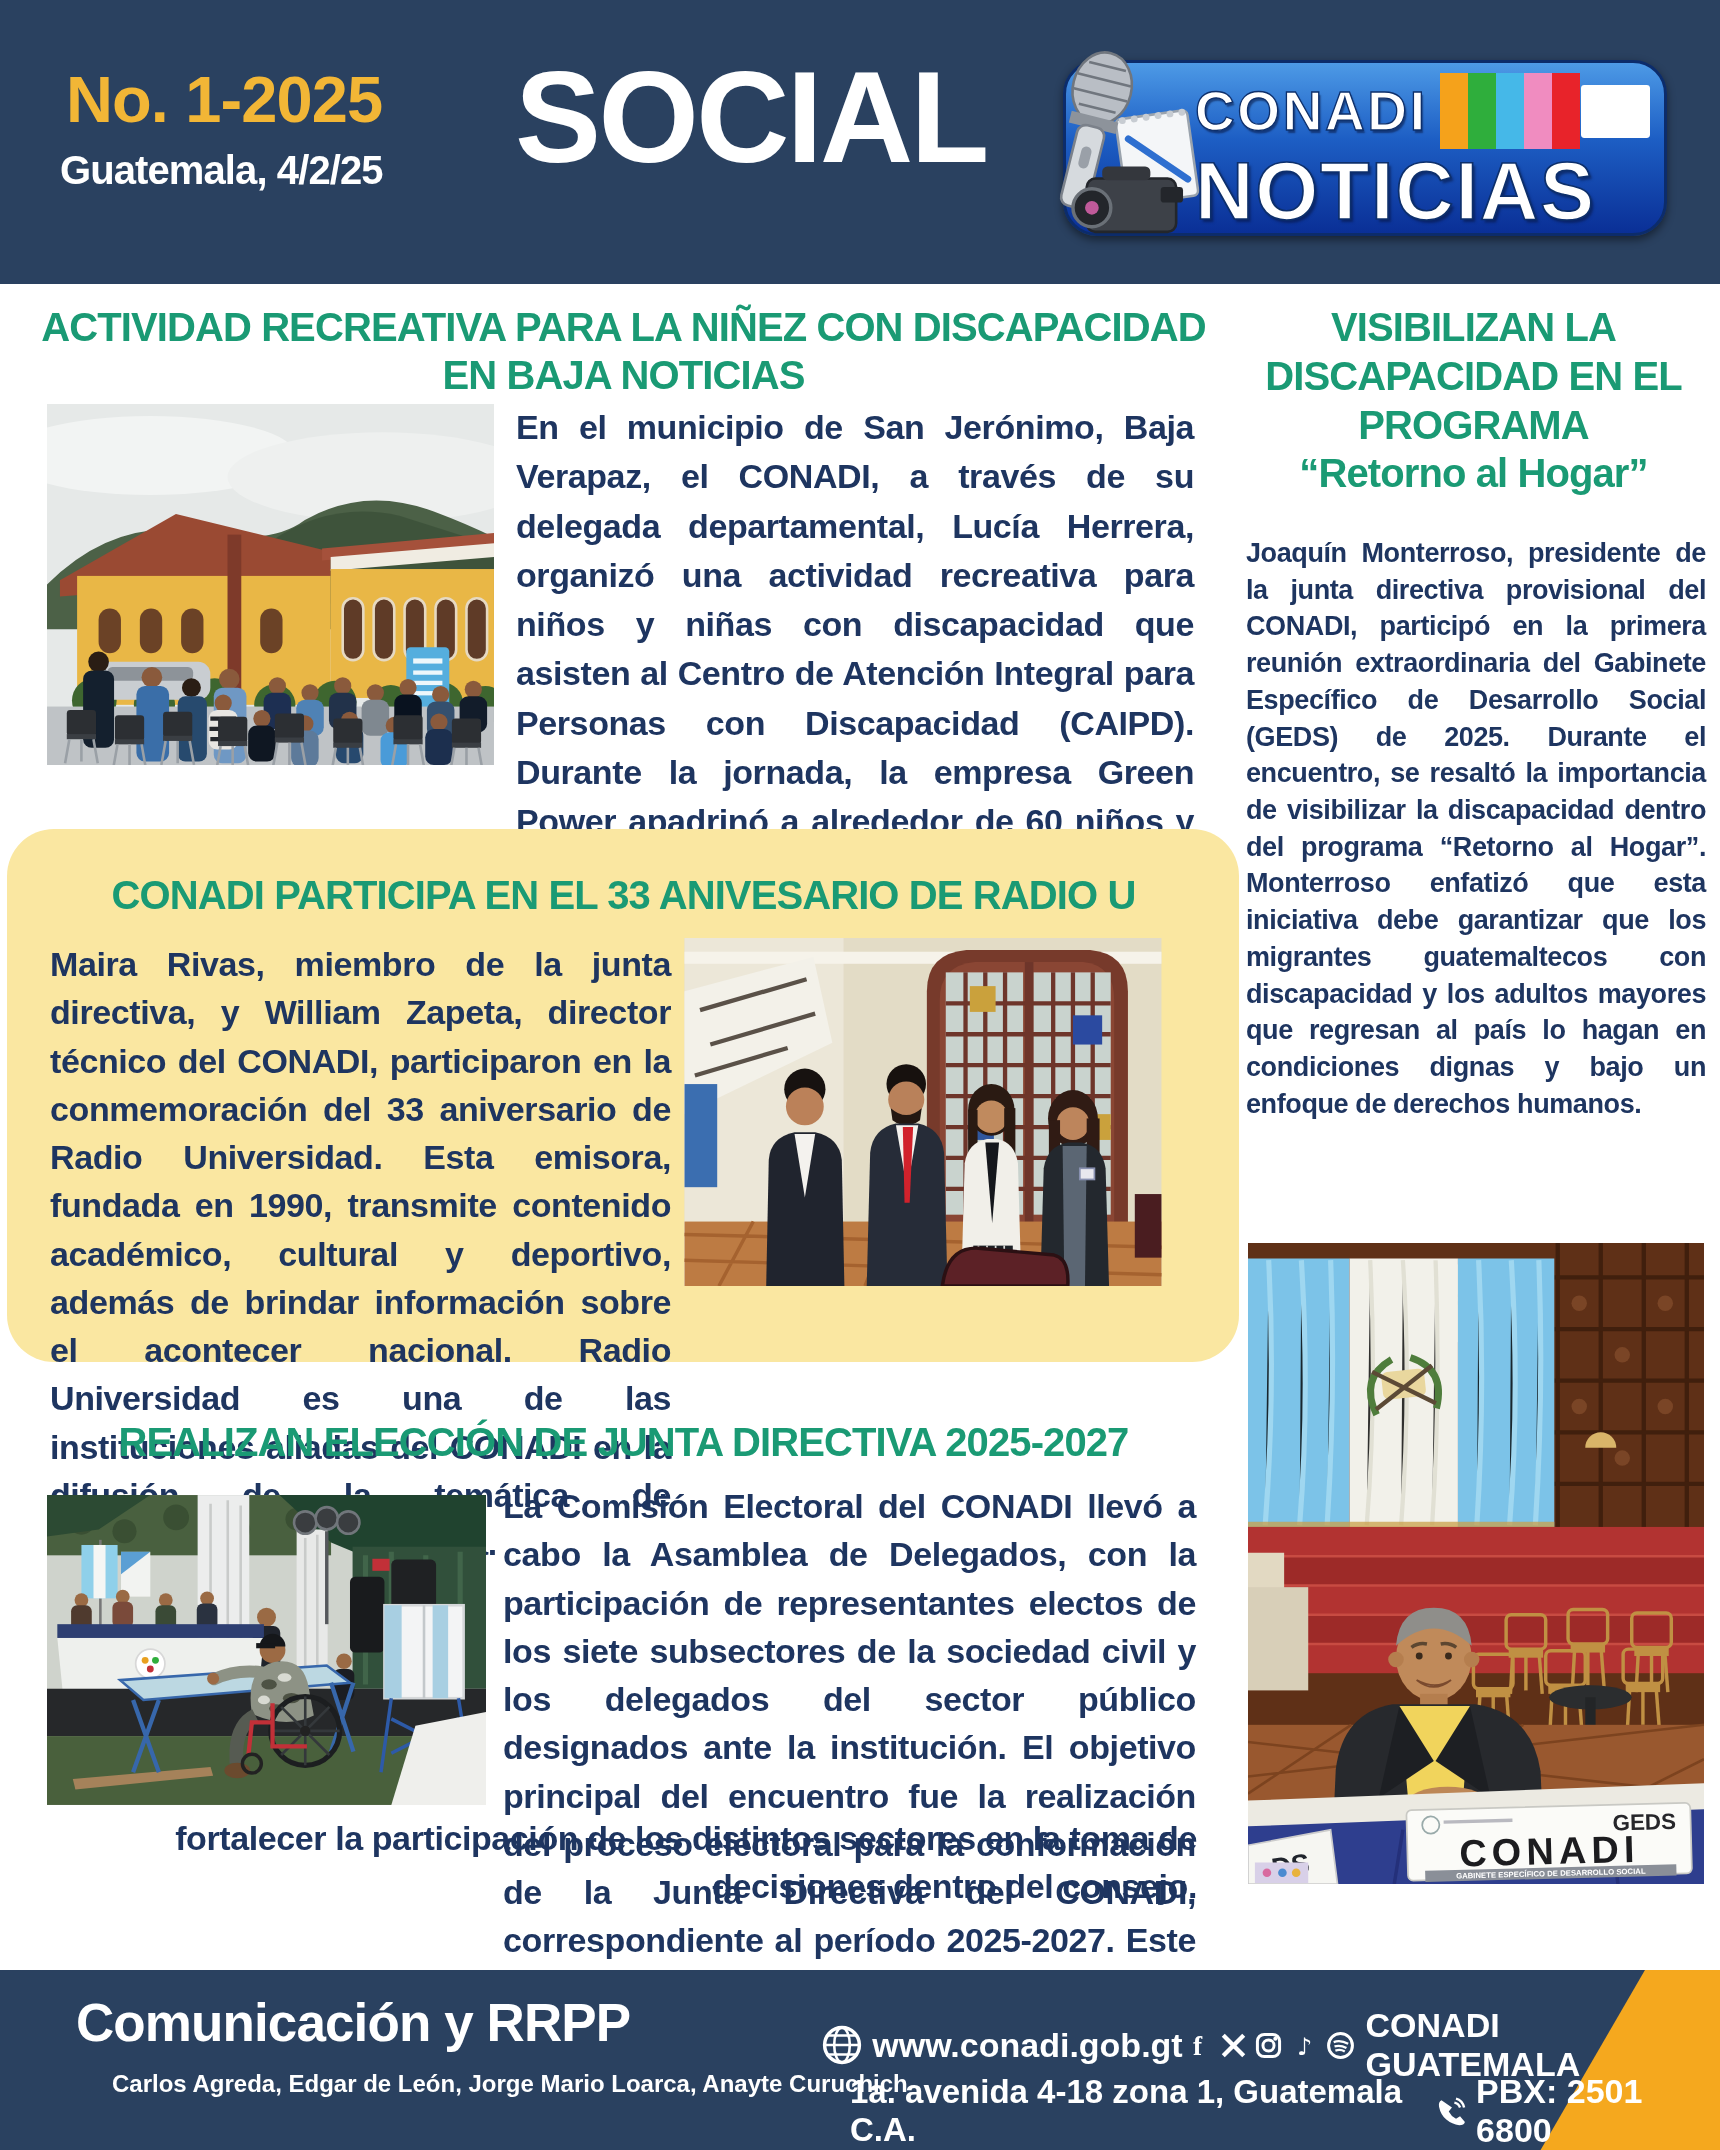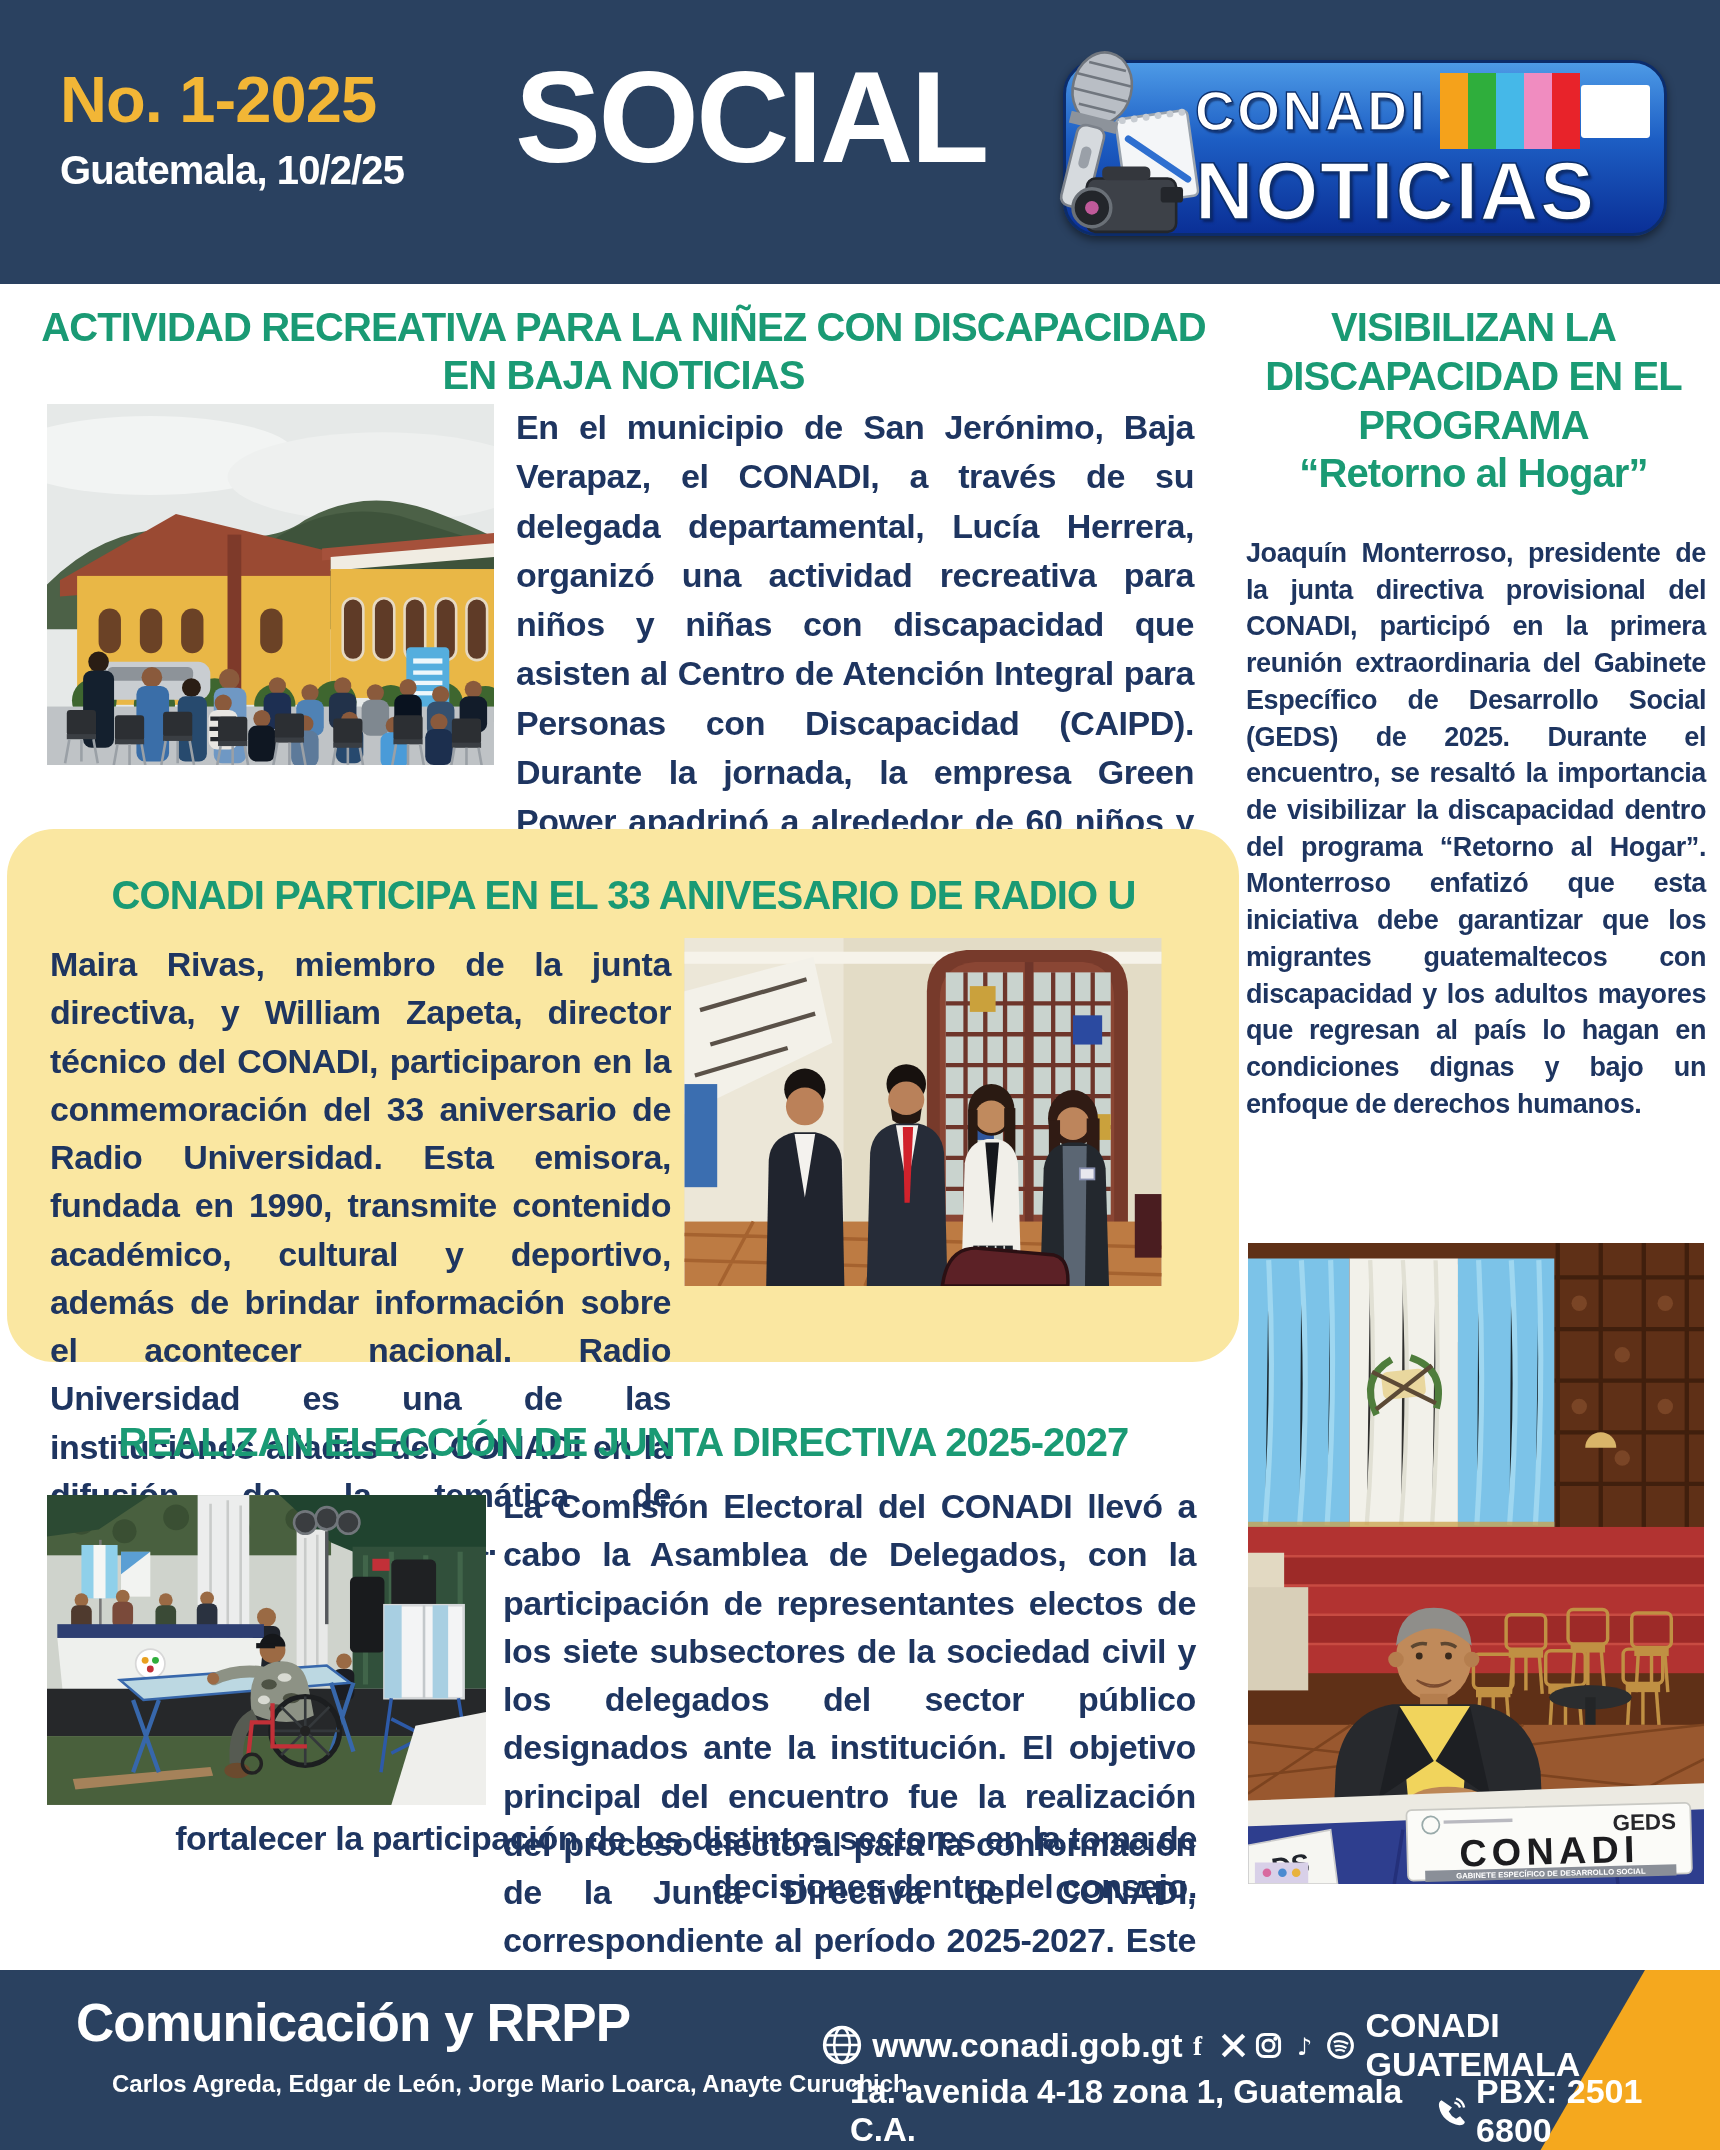--- a/index.html
+++ b/index.html
@@ -35,22 +35,22 @@
   .foot-row{display:flex;justify-content:space-between;align-items:center;width:860px;color:#fff;}
   .foot-item{display:flex;align-items:center;gap:10.3px;font-size:34px;font-weight:700;color:#fff;}
   .foot-item2{display:flex;align-items:center;gap:8.6px;font-size:33px;font-weight:700;color:#fff;}
   .social{display:flex;align-items:center;gap:6.9px;}
   .wedge{background:#f5a81e;clip-path:polygon(58% 0,100% 0,100% 100%,0 100%);}
 </style>
 </head>
 <body>
 
 <div class="abs band" style="left:0;top:0;width:1721px;height:284px;">
-  <div class="abs issue" style="left:60px;top:62px;text-align:center;">No. 1-2025</div>
-  <div class="abs dateline" style="left:60px;top:148px;">Guatemala, 10/2/25</div>
+  <div class="abs issue" style="left:66px;top:62px;text-align:center;">No. 1-2025</div>
+  <div class="abs dateline" style="left:60px;top:148px;">Guatemala, 4/2/25</div>
   <div class="abs masthead" style="left:515px;top:53px;">SOCIAL</div>
 
   <div class="abs logo-box" style="left:1063px;top:60px;">
 
     <svg class="abs" style="left:-24px;top:-24px;" width="172" height="224" viewBox="0 0 200 260">
 
       <g transform="rotate(-8 130 140)">
         <rect x="92" y="88" width="84" height="100" rx="6" fill="#f4f6f8" stroke="#9aa3ad" stroke-width="3"></rect>
         <g fill="#c7ccd2">
             <circle cx="100" cy="90" r="4"></circle>

